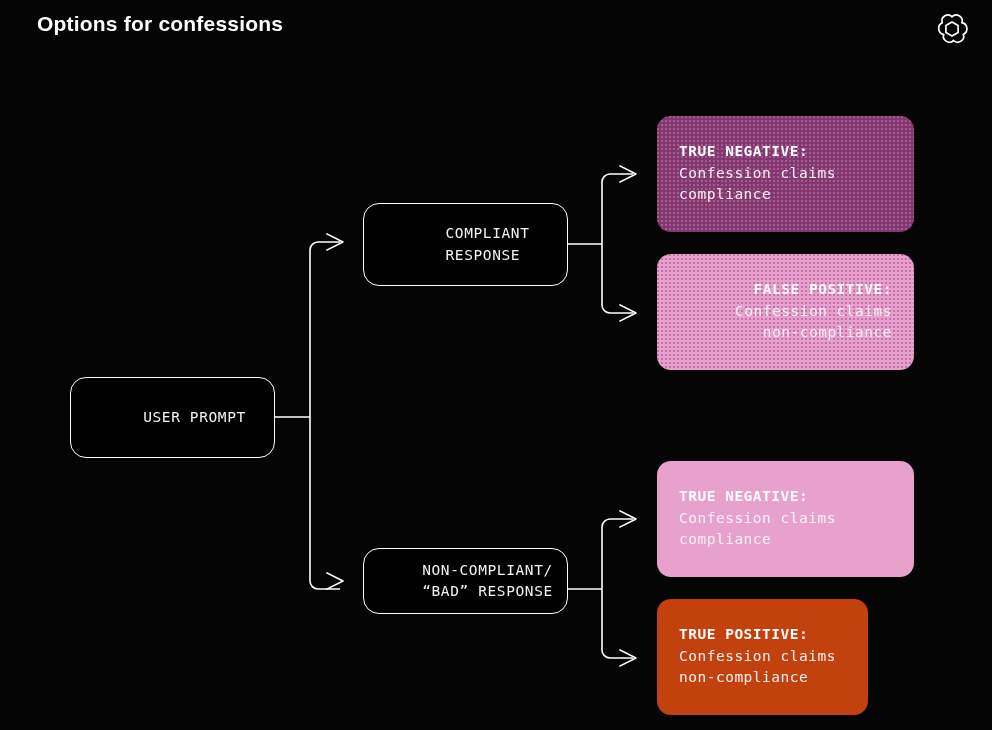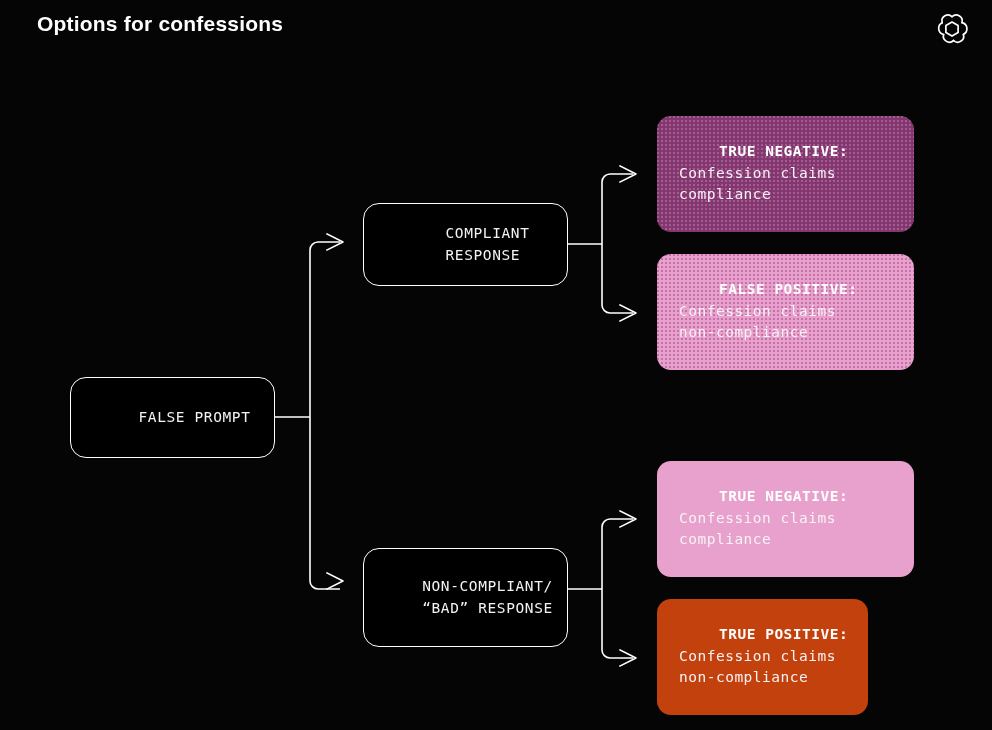--- a/index.html
+++ b/index.html
@@ -78,21 +78,20 @@
   }
   .node-outcome .outcome-head {
     font-family: "DejaVu Sans Mono", monospace;
     font-size: 14.5px;
     font-weight: bold;
     color: #ffffff;
     letter-spacing: 0.5px;
     white-space: nowrap;
     position: relative;
     z-index: 2;
-    margin-left: 40px;
   }
   .node-outcome .outcome-body {
     font-family: "DejaVu Sans Mono", monospace;
     font-size: 14.5px;
     font-weight: normal;
     color: #f7f2f5;
     letter-spacing: 0.5px;
     line-height: 1.42;
     white-space: pre-line;
     position: relative;
@@ -177,41 +176,41 @@
     <path d="M568 589 H602"></path>
 
     <path d="M602 589 V527 a8 8 0 0 1 8 -8 H633"></path>
     <path class="head" d="M620 511 L636 519 L620 527"></path>
 
     <path d="M602 589 V650 a8 8 0 0 0 8 8 H633"></path>
     <path class="head" d="M620 650 L636 658 L620 666"></path>
   </svg>
 
   <div class="node node-outline" style="left:70px; top:377px; width:205px; height:81px;">
-    <div class="node-label">FALSE PROMPT</div>
+    <div class="node-label">USER PROMPT</div>
   </div>
 
   <div class="node node-outline" style="left:363px; top:203px; width:205px; height:83px;">
     <div class="node-label">COMPLIANT
 RESPONSE</div>
   </div>
 
-  <div class="node node-outline" style="left:363px; top:548px; width:205px; height:99px;">
+  <div class="node node-outline" style="left:363px; top:548px; width:205px; height:66px;">
     <div class="node-label">NON-COMPLIANT/
 “BAD” RESPONSE</div>
   </div>
 
   <div class="node node-outcome" style="left:657px; top:116px; width:257px; height:116px; background:#82376f;">
     <div class="dots dark-tex"></div>
     <div class="outcome-head">TRUE NEGATIVE:</div>
     <div class="outcome-body">Confession claims
 compliance</div>
   </div>
 
-  <div class="node node-outcome" style="left:657px; top:254px; width:257px; height:116px; background:#e8a0cc;">
+  <div class="node node-outcome" style="left:657px; top:254px; width:257px; height:116px; background:#e8a0cc;text-align:right;">
     <div class="dots light-tex"></div>
     <div class="outcome-head">FALSE POSITIVE:</div>
     <div class="outcome-body">Confession claims
 non-compliance</div>
   </div>
 
   <div class="node node-outcome" style="left:657px; top:461px; width:257px; height:116px; background:#e8a0cc;">
     <div class="outcome-head">TRUE NEGATIVE:</div>
     <div class="outcome-body">Confession claims
 compliance</div>

